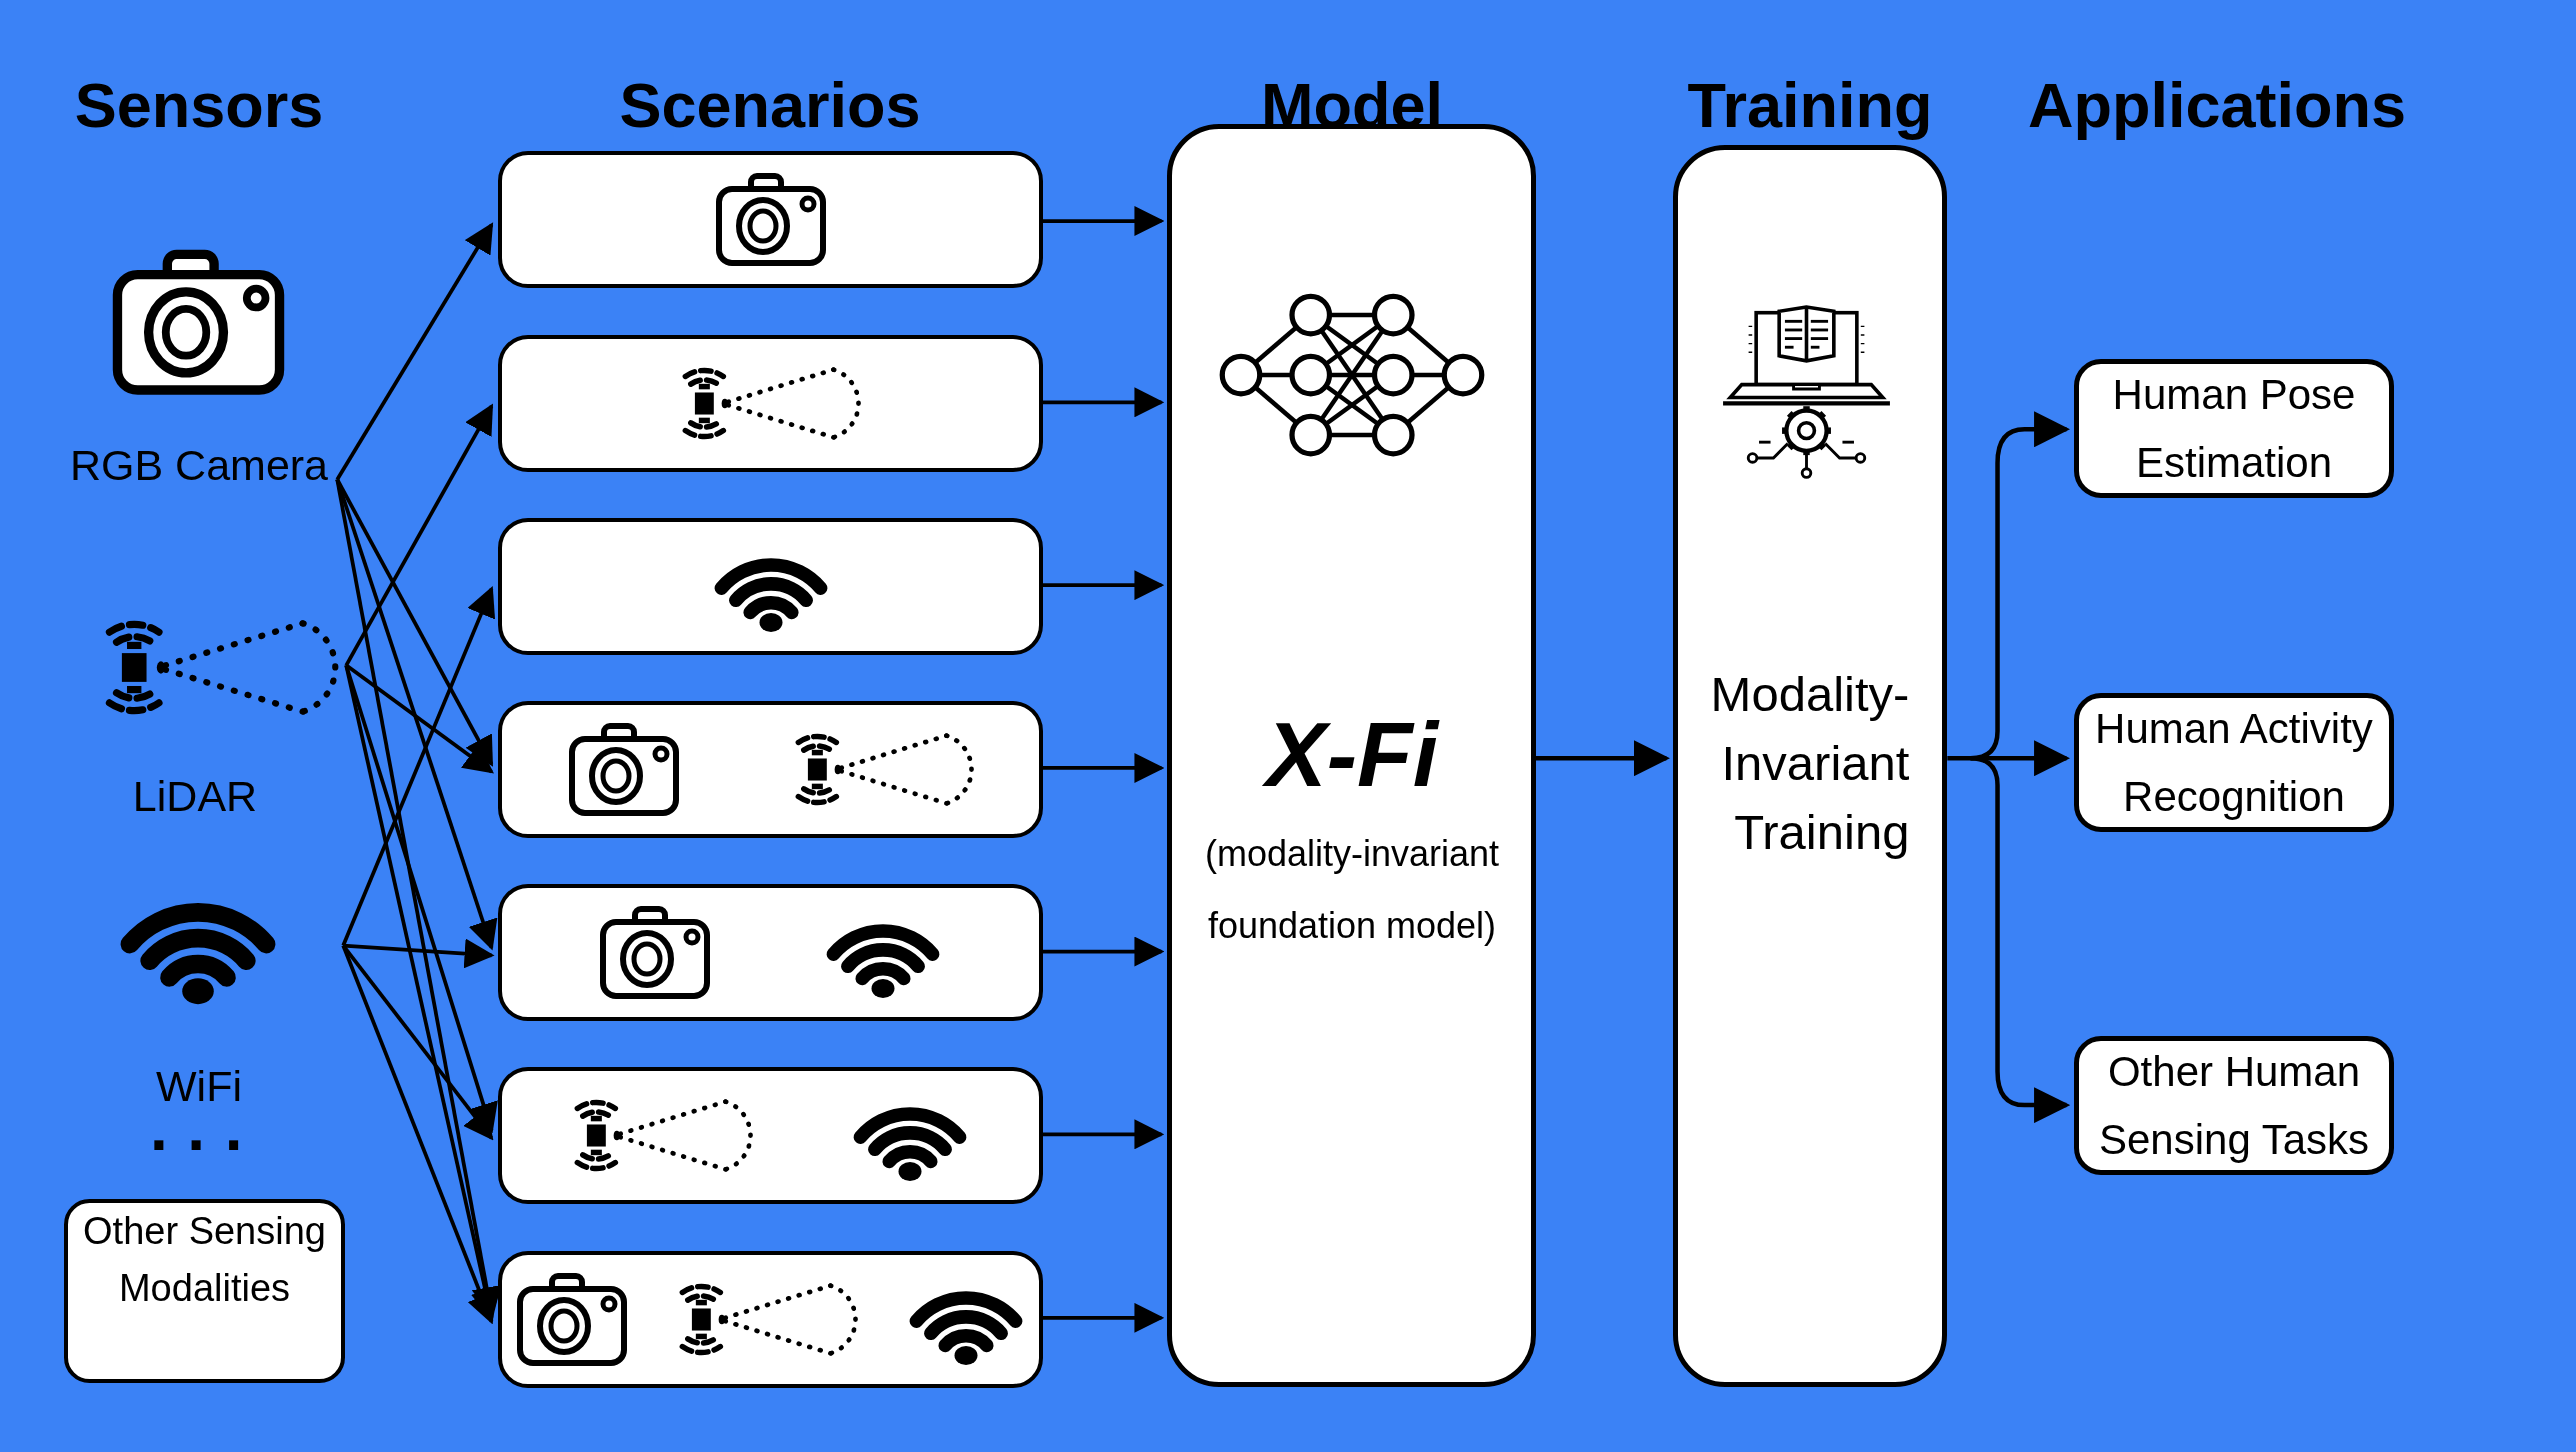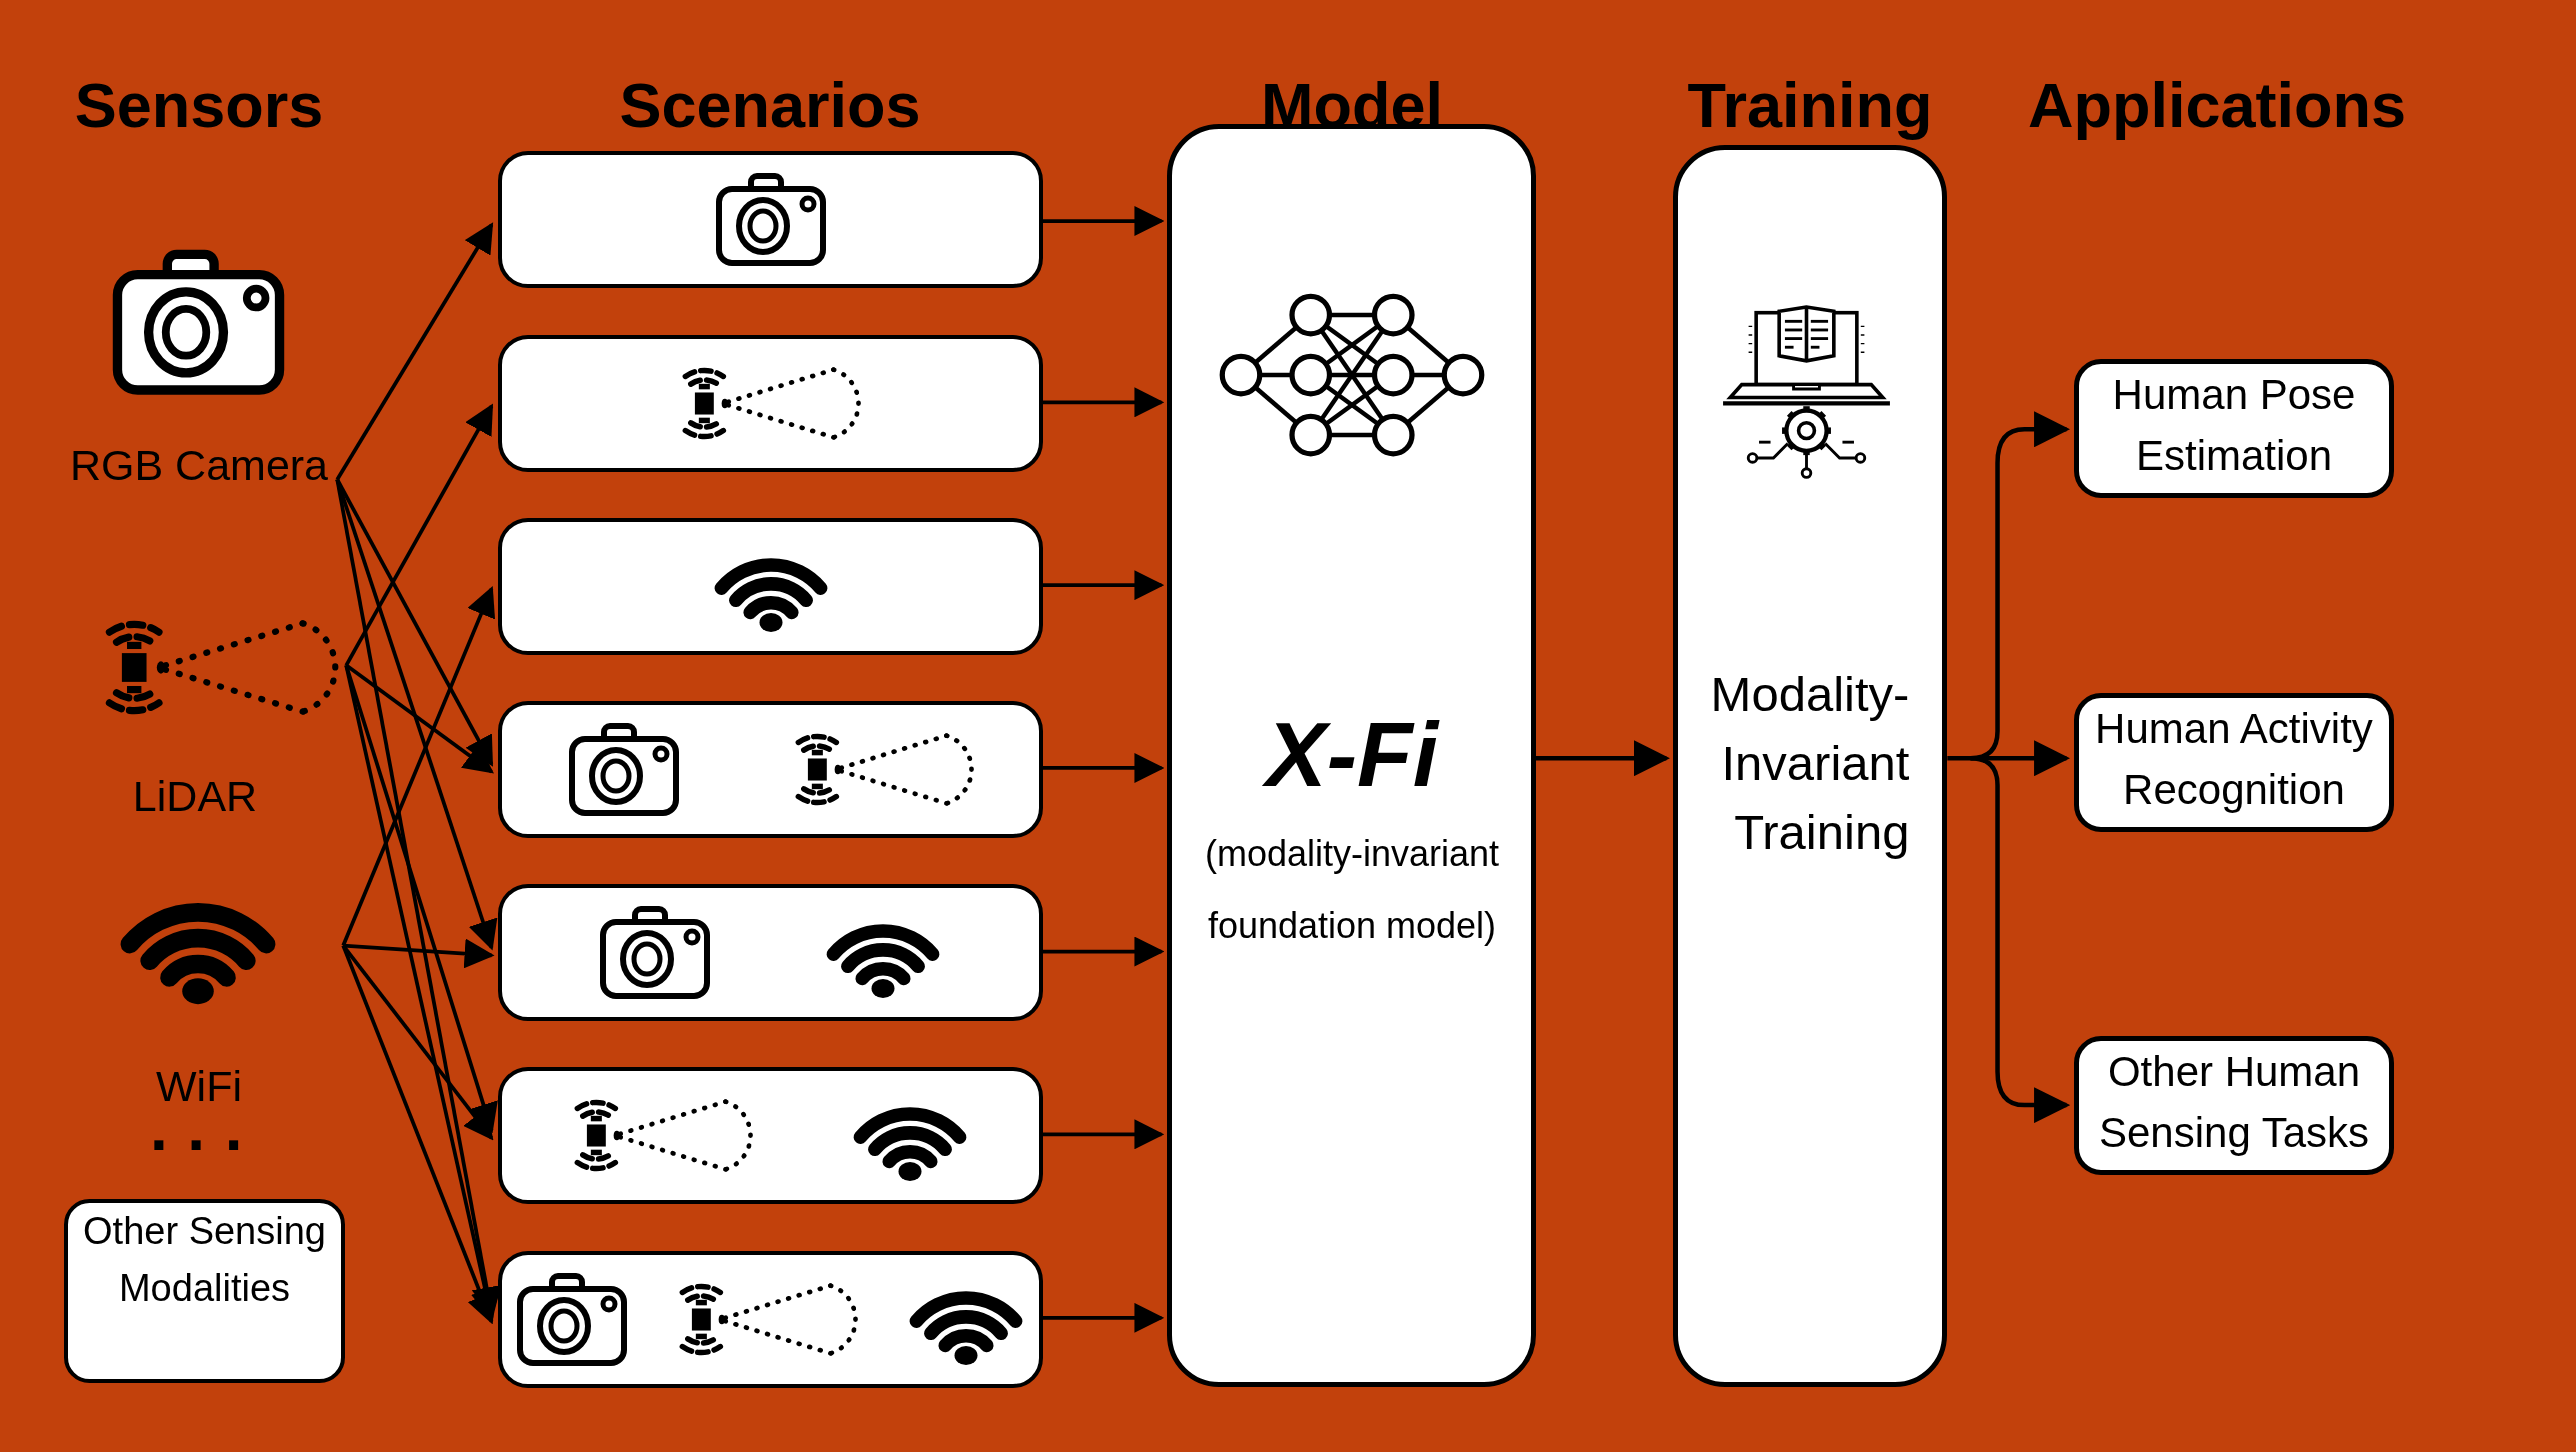--- a/index.html
+++ b/index.html
@@ -1,27 +1,27 @@
 <!DOCTYPE html>
 <html style="font-size:12px"><head>
 <meta charset="utf-8">
 <style>
   html,body{margin:0;padding:0;background:#fff;}
-  .stage{position:relative;width:2576px;height:1452px;background:#c2410c;overflow:hidden;
+  .stage{position:relative;width:2576px;height:1452px;background:#3b82f6;overflow:hidden;
          font-family:"Liberation Sans",sans-serif;color:#000;}
   .hdr{position:absolute;transform:translate(-50%,-50%);font-size:63px;font-weight:bold;white-space:nowrap;}
   .lbl{position:absolute;transform:translate(-50%,-50%);font-size:43px;white-space:nowrap;}
   .ellip{position:absolute;transform:translate(-50%,-50%);font-size:64px;font-weight:bold;letter-spacing:19.5px;}
   .box{position:absolute;background:#fff;border:4.5px solid #000;box-sizing:border-box;}
   .sbox{left:498px;width:545px;height:137px;border-radius:30px;display:flex;align-items:center;justify-content:center;}
   .sbox.g2{gap:112px;}
   .sbox.g3{gap:60px;}
   .bigbox{border-width:5.2px;border-radius:52px;}
   .appbox{left:2074px;width:320px;height:139px;border-width:5.2px;border-radius:27px;
-          display:flex;flex-direction:column;align-items:center;justify-content:flex-start;
+          display:flex;flex-direction:column;align-items:center;justify-content:space-between;
           font-size:42px;line-height:61px;text-align:center;}
   .otherbox{left:64px;top:1199px;width:281px;height:184px;border-width:4.5px;border-radius:25.5px;
           display:flex;flex-direction:column;align-items:center;justify-content:flex-start;
           font-size:38px;line-height:57px;text-align:center;}
   .xfi{position:absolute;transform:translate(-50%,-50%);font-size:91px;font-weight:bold;font-style:italic;white-space:nowrap;}
   .sub{position:absolute;transform:translate(-50%,-50%);font-size:36px;white-space:nowrap;}
   .traintxt{position:absolute;transform:translate(-50%,-50%);font-size:49px;line-height:69px;text-align:right;white-space:nowrap;}
   .conn{position:absolute;left:0;top:0;z-index:0;}
   .box,.hdr,.lbl,.xfi,.sub,.traintxt,.ellip,.iconwrap{z-index:2;}
   .iconwrap{position:absolute;}

